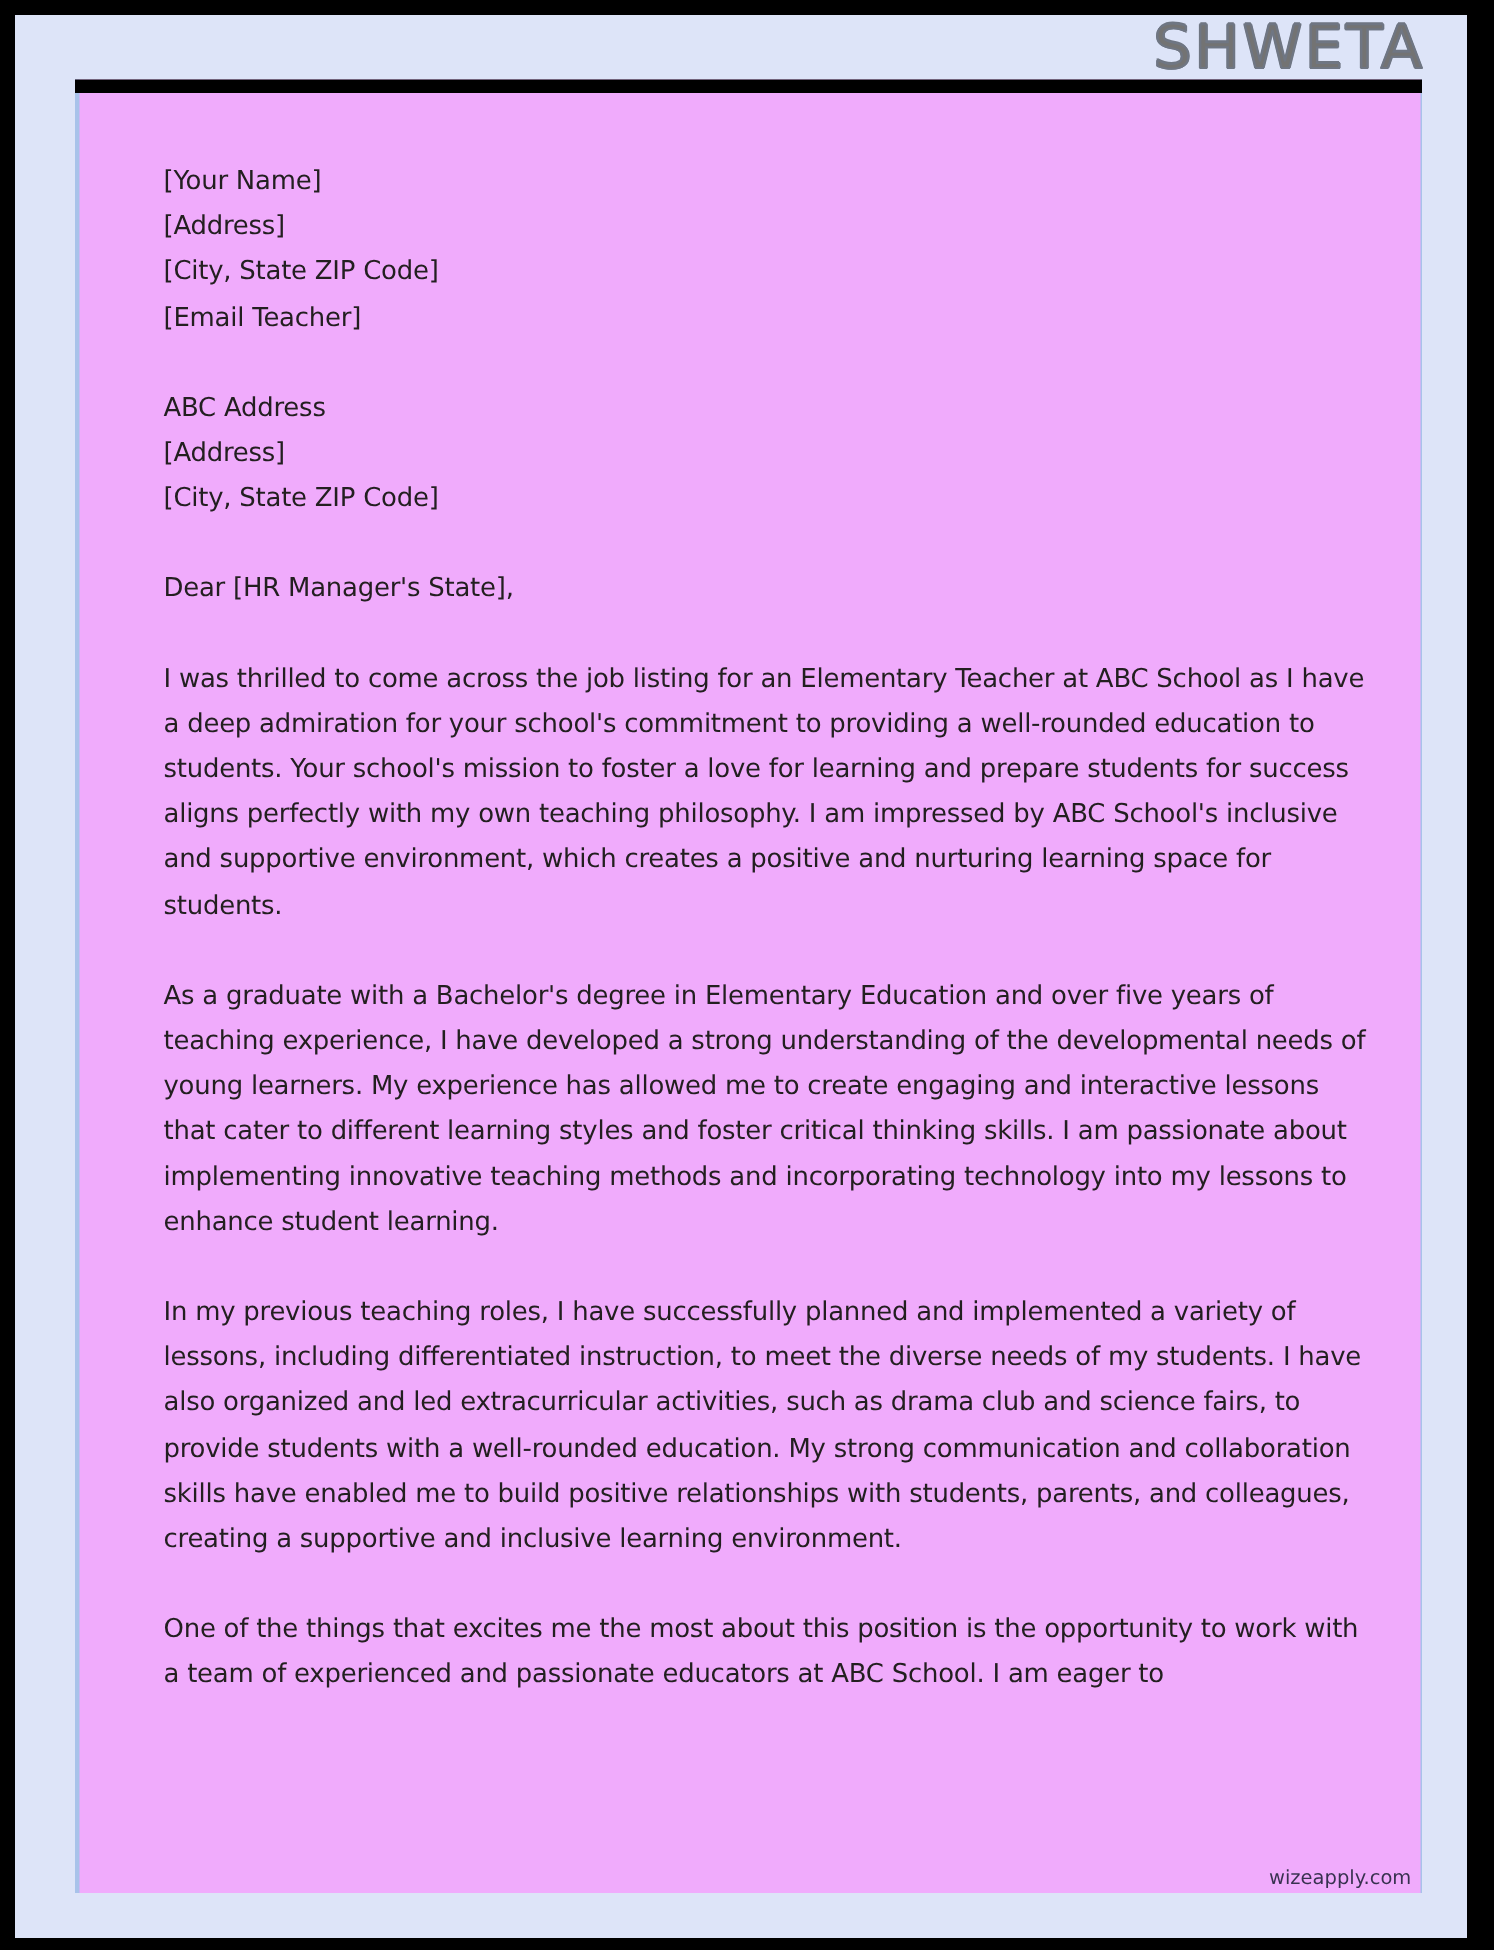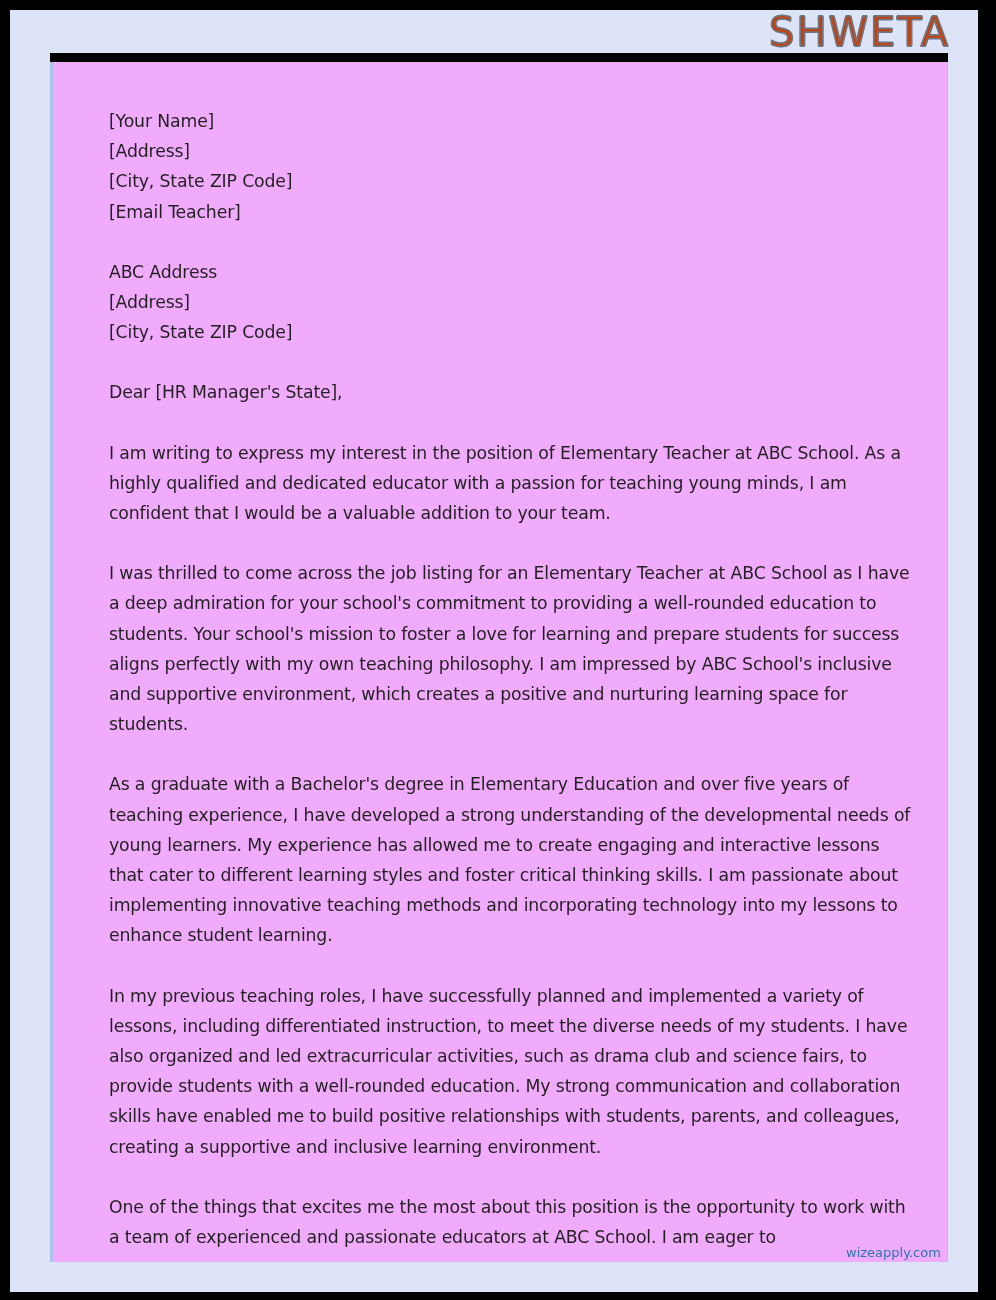--- a/index.html
+++ b/index.html
@@ -46,21 +46,21 @@
     justify-content: flex-end;
     padding-right: 28px;
     box-sizing: border-box;
   }
   .masthead-name {
     font-family: "DejaVu Sans", sans-serif;
     font-size: 40px;
     line-height: 40px;
     font-weight: 400;
     letter-spacing: 2px;
-    color: #c2410c;
+    color: #737373;
     -webkit-text-stroke: 1.3px #6f7683;
     text-shadow:
       -1px 0 0 #6f7683,
        1px 0 0 #6f7683,
        0 -1px 0 #6f7683,
        0  1px 0 #6f7683;
     white-space: nowrap;
   }
 
   
@@ -114,21 +114,21 @@
   }
 
   
   .watermark {
     position: absolute;
     left: 836px;
     top: 1236px;
     font-family: "DejaVu Sans", sans-serif;
     font-size: 13px;
     line-height: 13px;
-    color: #0369a1;
+    color: #0f172a;
     opacity: 0.82;
     white-space: nowrap;
     pointer-events: none;
   }
 </style>
 </head>
 <body>
 
 <div class="viewport">
   <div class="canvas">
@@ -152,21 +152,20 @@
         <div class="block">
           <div class="line">ABC Address</div>
           <div class="line">[Address]</div>
           <div class="line">[City, State ZIP Code]</div>
         </div>
 
         <div class="block">
           <div class="line">Dear [HR Manager's State],</div>
         </div>
 
-        <p class="para">I am writing to express my interest in the position of Elementary Teacher at ABC School. As a highly qualified and dedicated educator with a passion for teaching young minds, I am confident that I would be a valuable addition to your team.</p>
         <p class="para">I was thrilled to come across the job listing for an Elementary Teacher at ABC School as I have a deep admiration for your school's commitment to providing a well-rounded education to students. Your school's mission to foster a love for learning and prepare students for success aligns perfectly with my own teaching philosophy. I am impressed by ABC School's inclusive and supportive environment, which creates a positive and nurturing learning space for students.</p>
         <p class="para">As a graduate with a Bachelor's degree in Elementary Education and over five years of teaching experience, I have developed a strong understanding of the developmental needs of young learners. My experience has allowed me to create engaging and interactive lessons that cater to different learning styles and foster critical thinking skills. I am passionate about implementing innovative teaching methods and incorporating technology into my lessons to enhance student learning.</p>
         <p class="para">In my previous teaching roles, I have successfully planned and implemented a variety of lessons, including differentiated instruction, to meet the diverse needs of my students. I have also organized and led extracurricular activities, such as drama club and science fairs, to provide students with a well-rounded education. My strong communication and collaboration skills have enabled me to build positive relationships with students, parents, and colleagues, creating a supportive and inclusive learning environment.</p>
         <p class="para">One of the things that excites me the most about this position is the opportunity to work with a team of experienced and passionate educators at ABC School. I am eager to</p>
 
       </div>
     </div>
 
     <div class="watermark">wizeapply.com</div>
 

